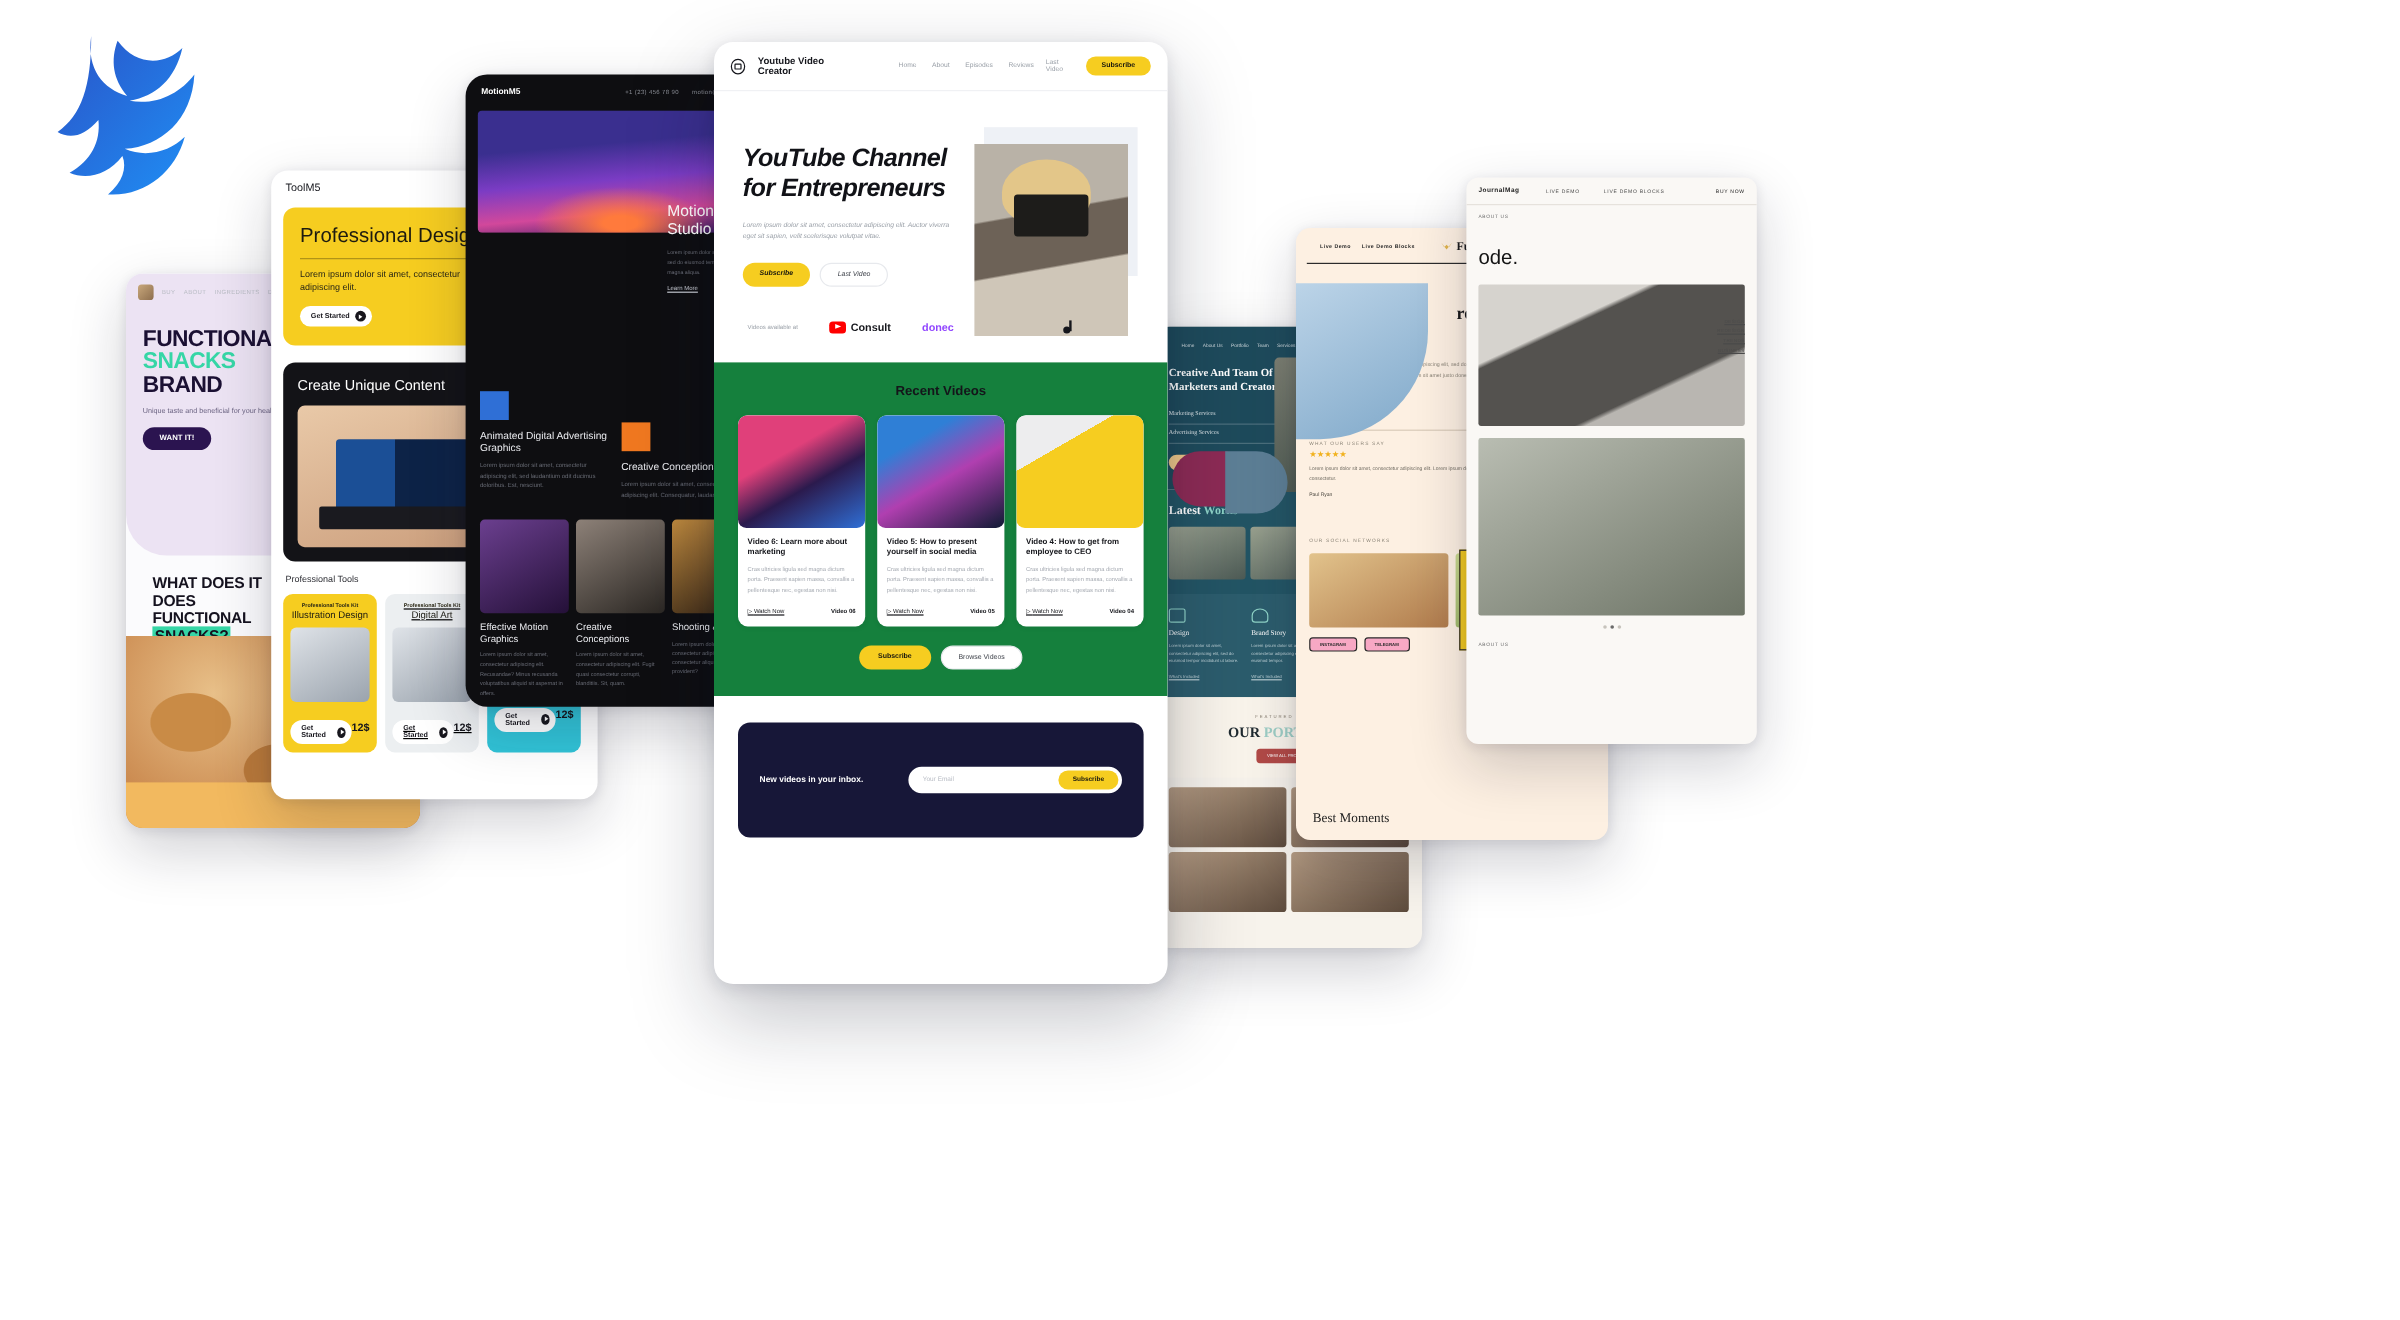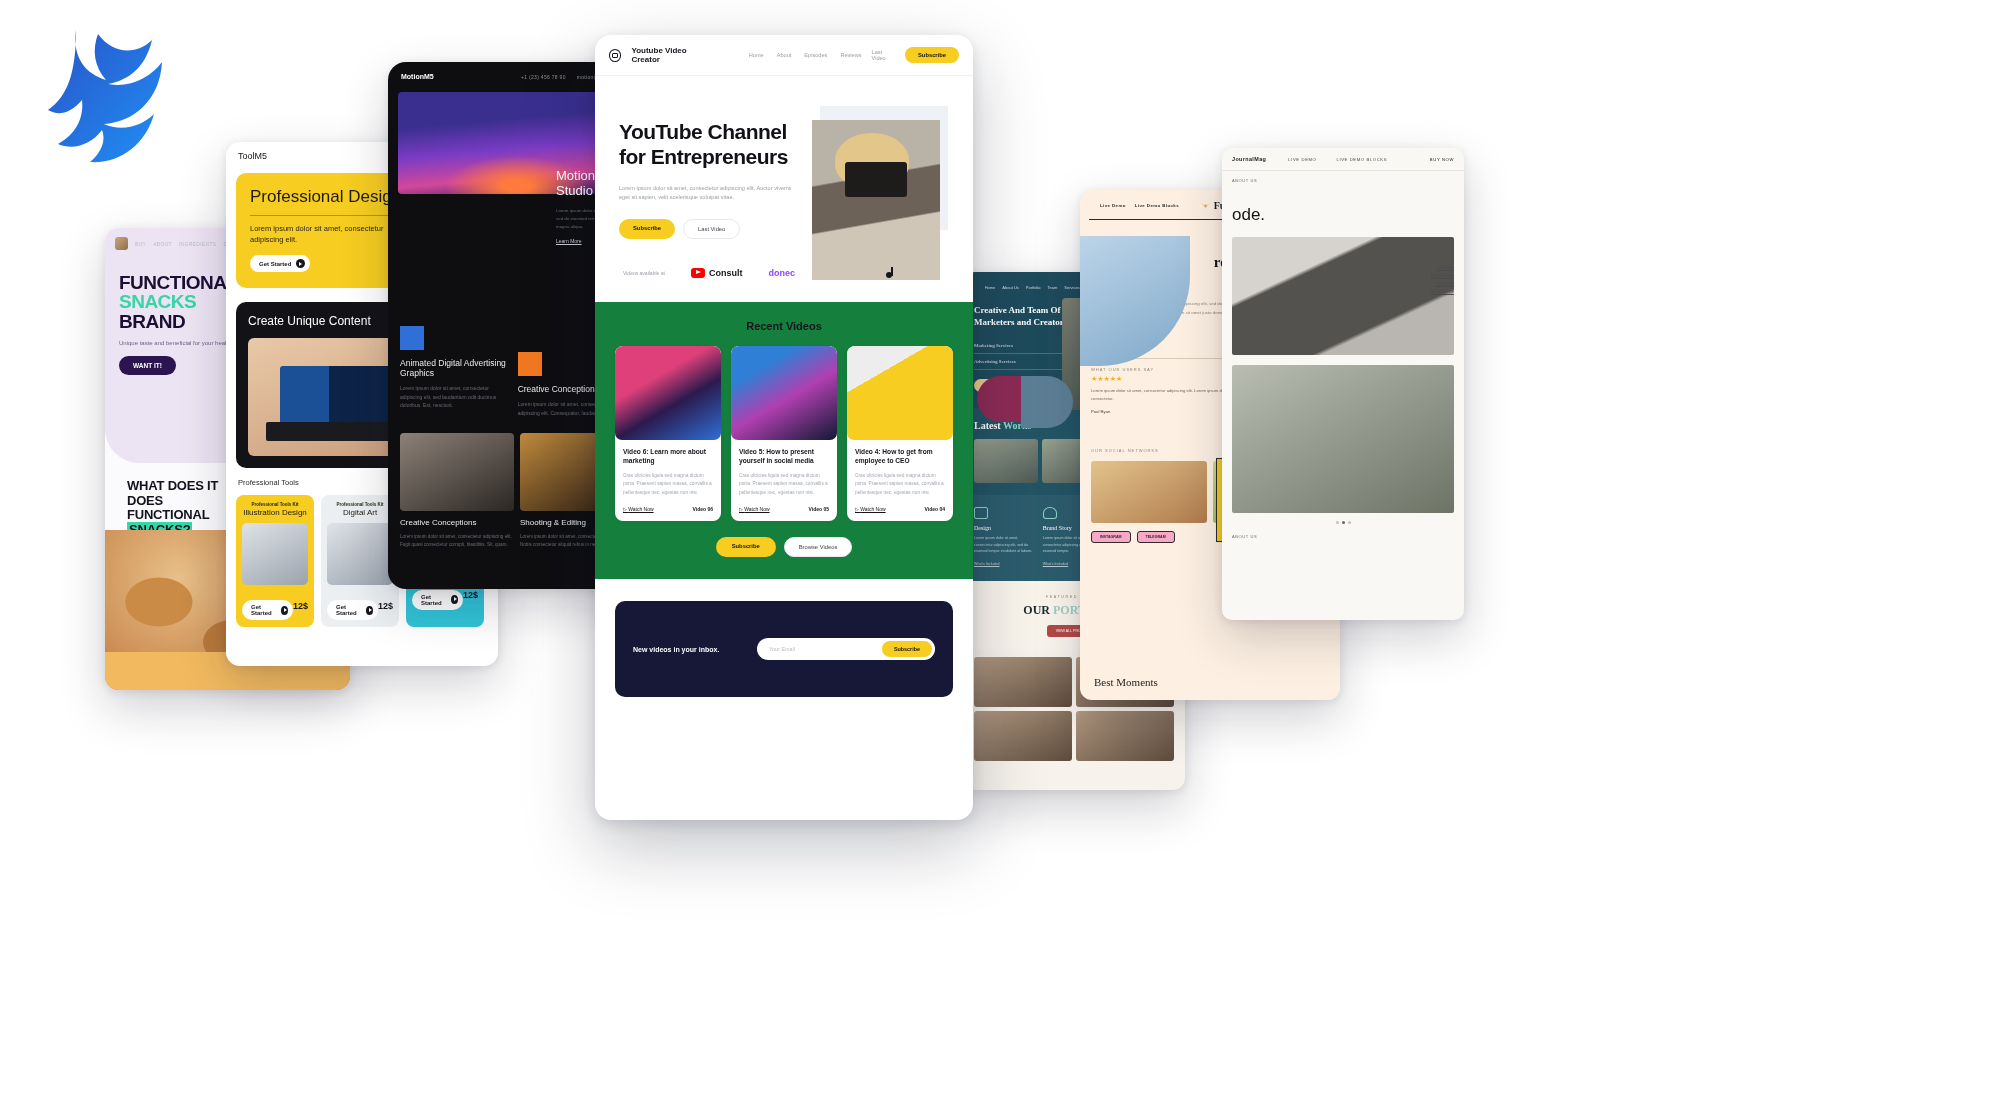--- a/index.html
+++ b/index.html
@@ -73,21 +73,21 @@
         background:linear-gradient(160deg,#e9c9a8,#c79876); position:relative; }
   #tool .shot .lap { position:absolute; left:14%; top:24%; width:72%; height:52%;
         background:#12305c; border-radius:3px;
         background-image:linear-gradient(90deg,#1b4f96 0 30%,#0d2347 30% 100%); }
   #tool .shot .base { position:absolute; left:8%; bottom:12%; width:84%; height:16%;
         background:#1a1a1f; border-radius:2px; }
   #tool .ptools { margin:10px 0 0 12px; font-size:7.5px; color:#2c2d33; }
   #tool .prow { display:flex; gap:7px; margin:8px 10px 0; }
   #tool .pcard { width:78px; border-radius:8px; padding:7px 6px 7px; position:relative; }
   #tool .pcard.y { background:#f6cd20; }
-  #tool .pcard.g { background:#eceff1; }
+  #tool .pcard.g { background:#eceff1;text-decoration:underline; }
   #tool .pcard.c { background:#31c4d8; }
   #tool .pcard .kit { font-size:4.5px; font-weight:700; color:#2b2815; text-align:center; }
   #tool .pcard .nm { font-size:8px; color:#1c1b12; text-align:center; line-height:1.12; margin-top:2px; }
   #tool .pcard .img { margin-top:6px; height:62px; border-radius:5px;
         background:linear-gradient(150deg,#dfe3e8,#9aa3ad); }
   #tool .pcard .foot { display:flex; align-items:center; justify-content:space-between;
         margin-top:6px; }
   #tool .pcard .price { font-size:9px; font-weight:700; color:#15151b; }
 
   
@@ -121,21 +121,21 @@
         display:flex; align-items:center; justify-content:center; }
   #yt .ynav .mark i { width:6px; height:5px; border:1.2px solid #15161c; border-radius:1px; }
   #yt .ynav .brand { font-size:8px; font-weight:700; color:#15161c; }
   #yt .ynav .mid { display:flex; gap:13px; margin-left:26px; }
   #yt .ynav .mid span { font-size:5.6px; color:#9aa0a8; }
   #yt .ynav .right { margin-left:auto; display:flex; align-items:center; gap:12px; }
   #yt .ynav .right .lv { font-size:5.6px; color:#9aa0a8; }
   #yt .sub-btn { background:#f6cd20; color:#17160e; font-size:5.8px; font-weight:700;
         padding:5px 13px; border-radius:20px; }
   #yt .hero { display:flex; padding:30px 24px 0; gap:10px; }
-  #yt .hero .l { width:56%; padding-top:14px; }
+  #yt .hero .l { width:56%; padding-top:14px;font-style:italic; }
   #yt .hero h1 { font-size:21px; line-height:1.18; font-weight:800; color:#111217;
         letter-spacing:-.5px; }
   #yt .hero p { font-size:5.6px; color:#9aa0a8; line-height:1.75; margin-top:14px; width:95%; }
   #yt .hero .btns { display:flex; gap:8px; margin-top:16px; }
   #yt .hero .b1 { background:#f6cd20; color:#17160e; font-size:5.8px; font-weight:700;
         padding:6px 14px; border-radius:20px; }
   #yt .hero .b2 { background:#fff; border:1px solid #e7e9ed; color:#41454d; font-size:5.8px;
         padding:6px 14px; border-radius:20px; }
   #yt .hero .r { flex:1; position:relative; }
   #yt .hero .r .frame { position:absolute; left:6px; top:0; width:128px; height:124px;
@@ -441,20 +441,25 @@
         <div class="ftext">Lorem ipsum dolor sit amet, consectetur adipiscing elit, sed laudantium odit ducimus doloribus. Est, nesciunt.</div>
       </div>
       <div class="col" style="padding-top:26px;">
         <div class="sq" style="background:#f07820;"></div>
         <div class="ftitle">Creative Conceptions</div>
         <div class="ftext">Lorem ipsum dolor sit amet, consectetur adipiscing elit. Consequatur, laudantium!</div>
       </div>
     </div>
     <div class="grid3">
       <div class="g">
+        <div class="ph" style="background:linear-gradient(150deg,#6b3f8f,#241038);"></div>
+        <div class="t">Effective Motion Graphics</div>
+        <div class="d">Lorem ipsum dolor sit amet, consectetur adipiscing elit. Recusandae? Minus recusanda voluptatibus aliquid sit aspernat in offers.</div>
+      </div>
+      <div class="g">
         <div class="ph" style="background:linear-gradient(150deg,#8d8178,#2b2723);"></div>
         <div class="t">Creative Conceptions</div>
         <div class="d">Lorem ipsum dolor sit amet, consectetur adipiscing elit. Fugit quasi consectetur corrupti, blanditiis. Sit, quam.</div>
       </div>
       <div class="g">
         <div class="ph" style="background:linear-gradient(150deg,#c08a3e,#271a10);"></div>
         <div class="t">Shooting &amp; Editing</div>
         <div class="d">Lorem ipsum dolor sit amet, consectetur adipiscing elit. Nobis consectetur aliquid rebus in neque provident?</div>
       </div>
     </div>

